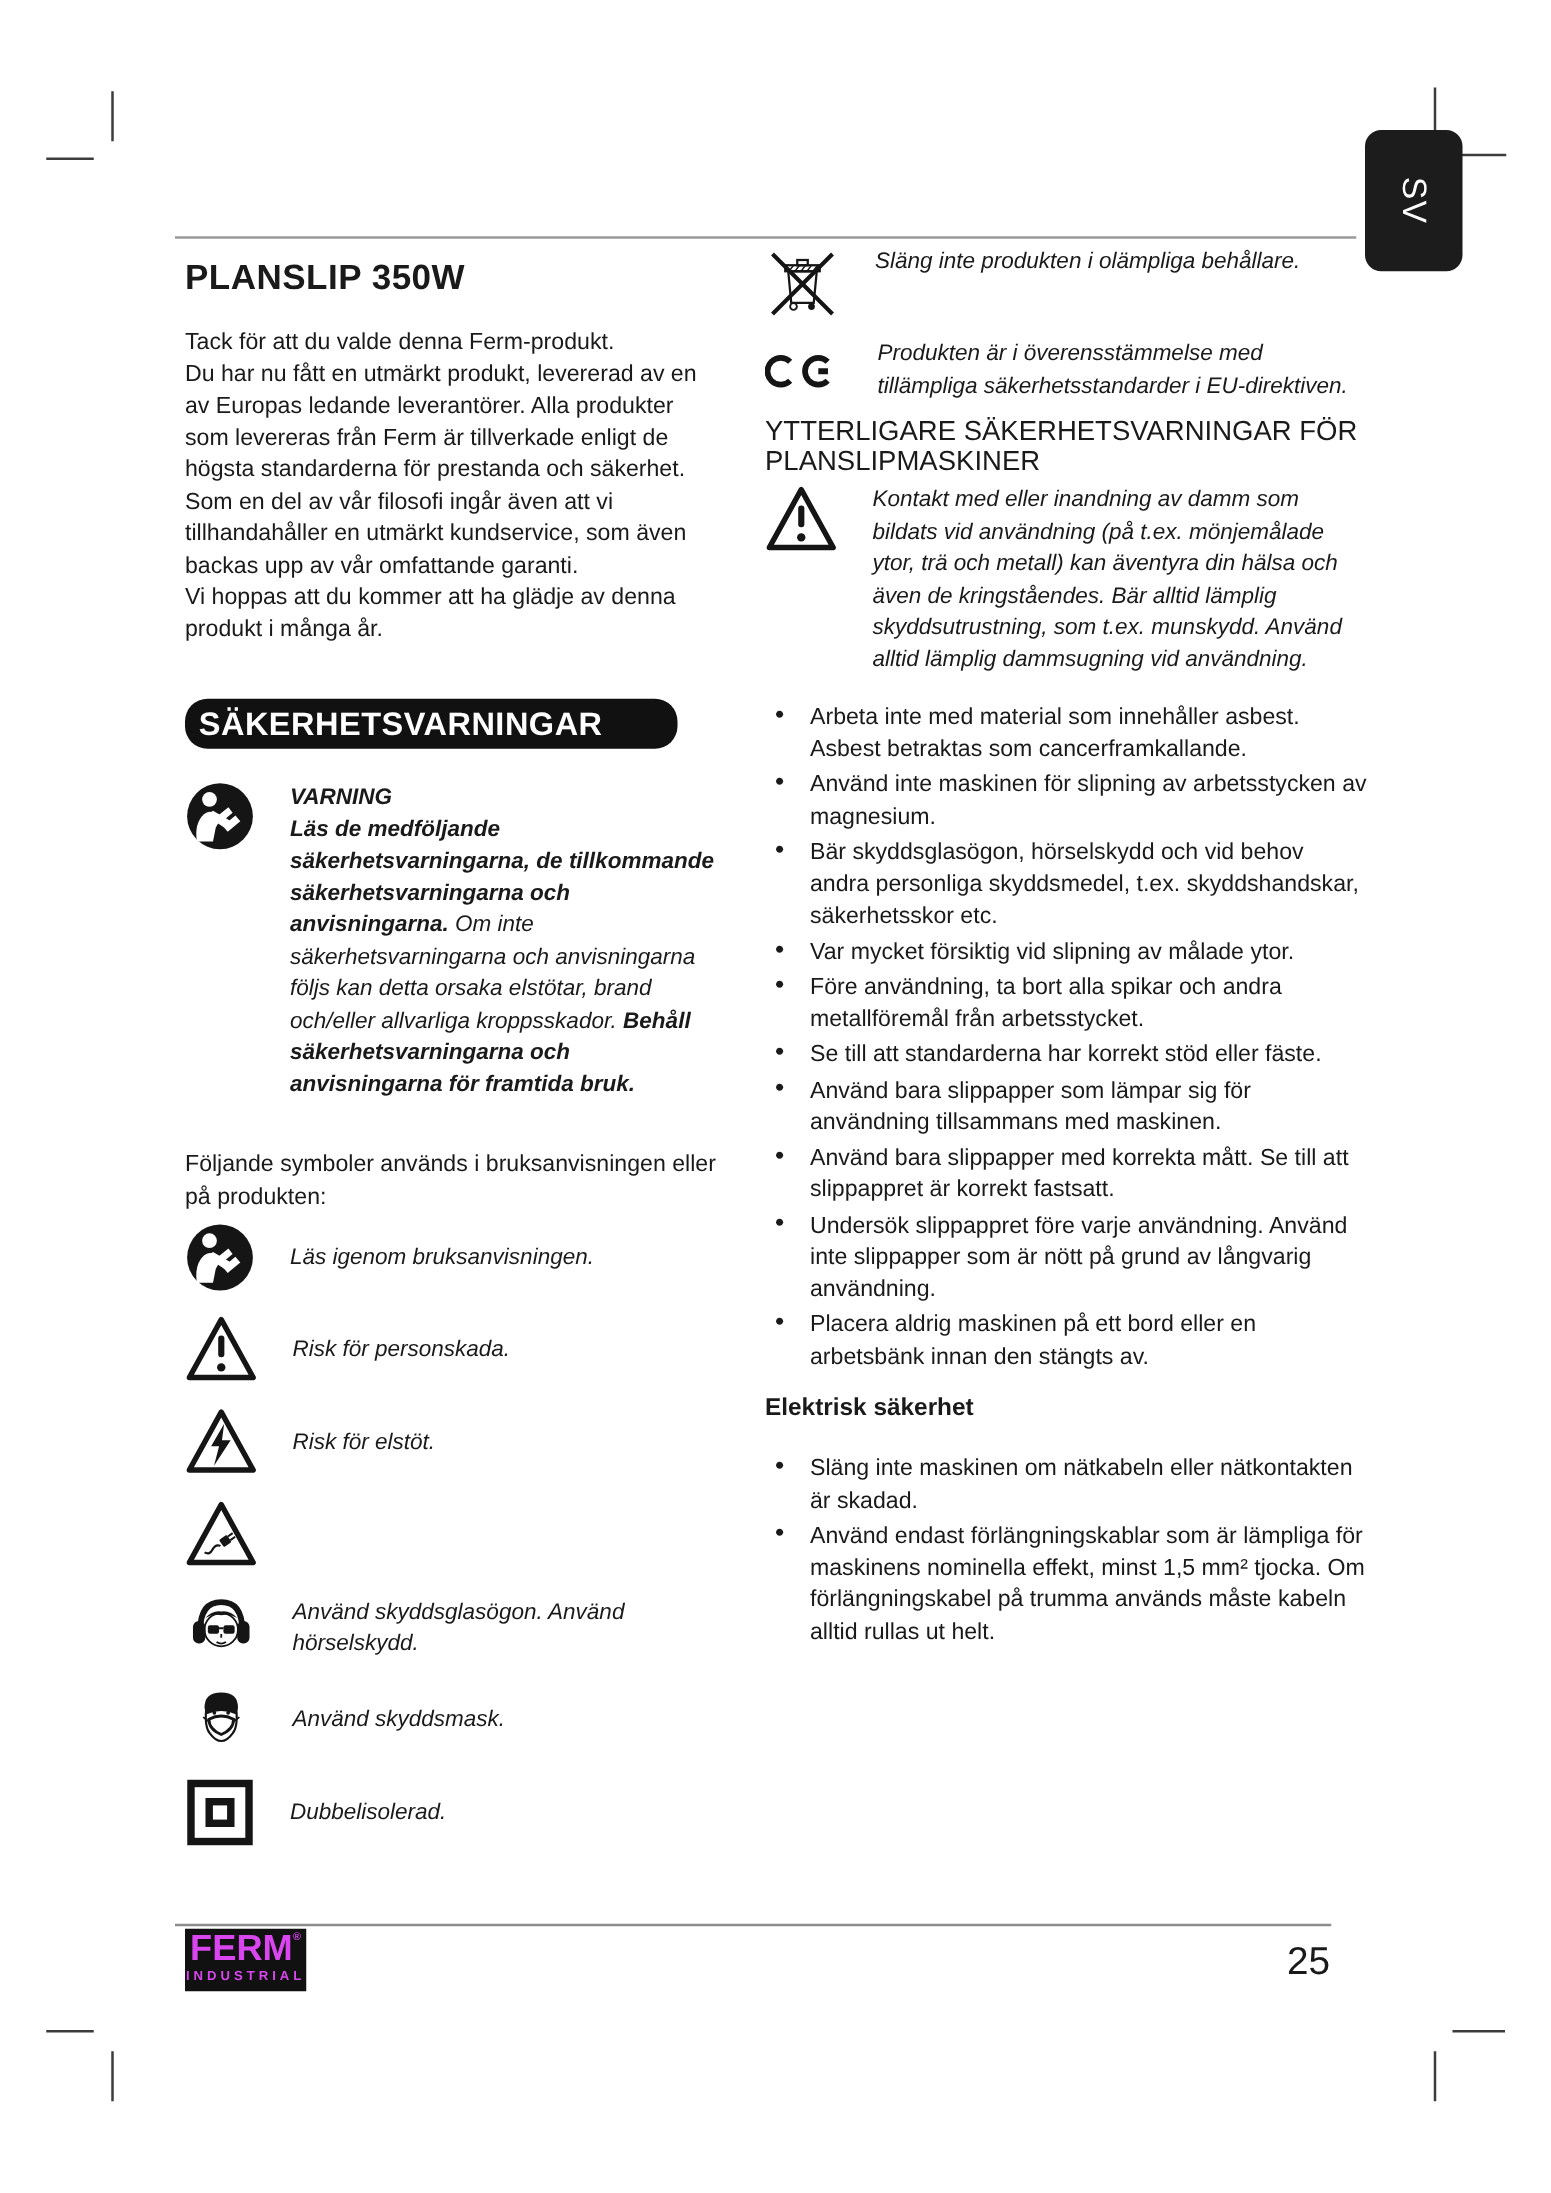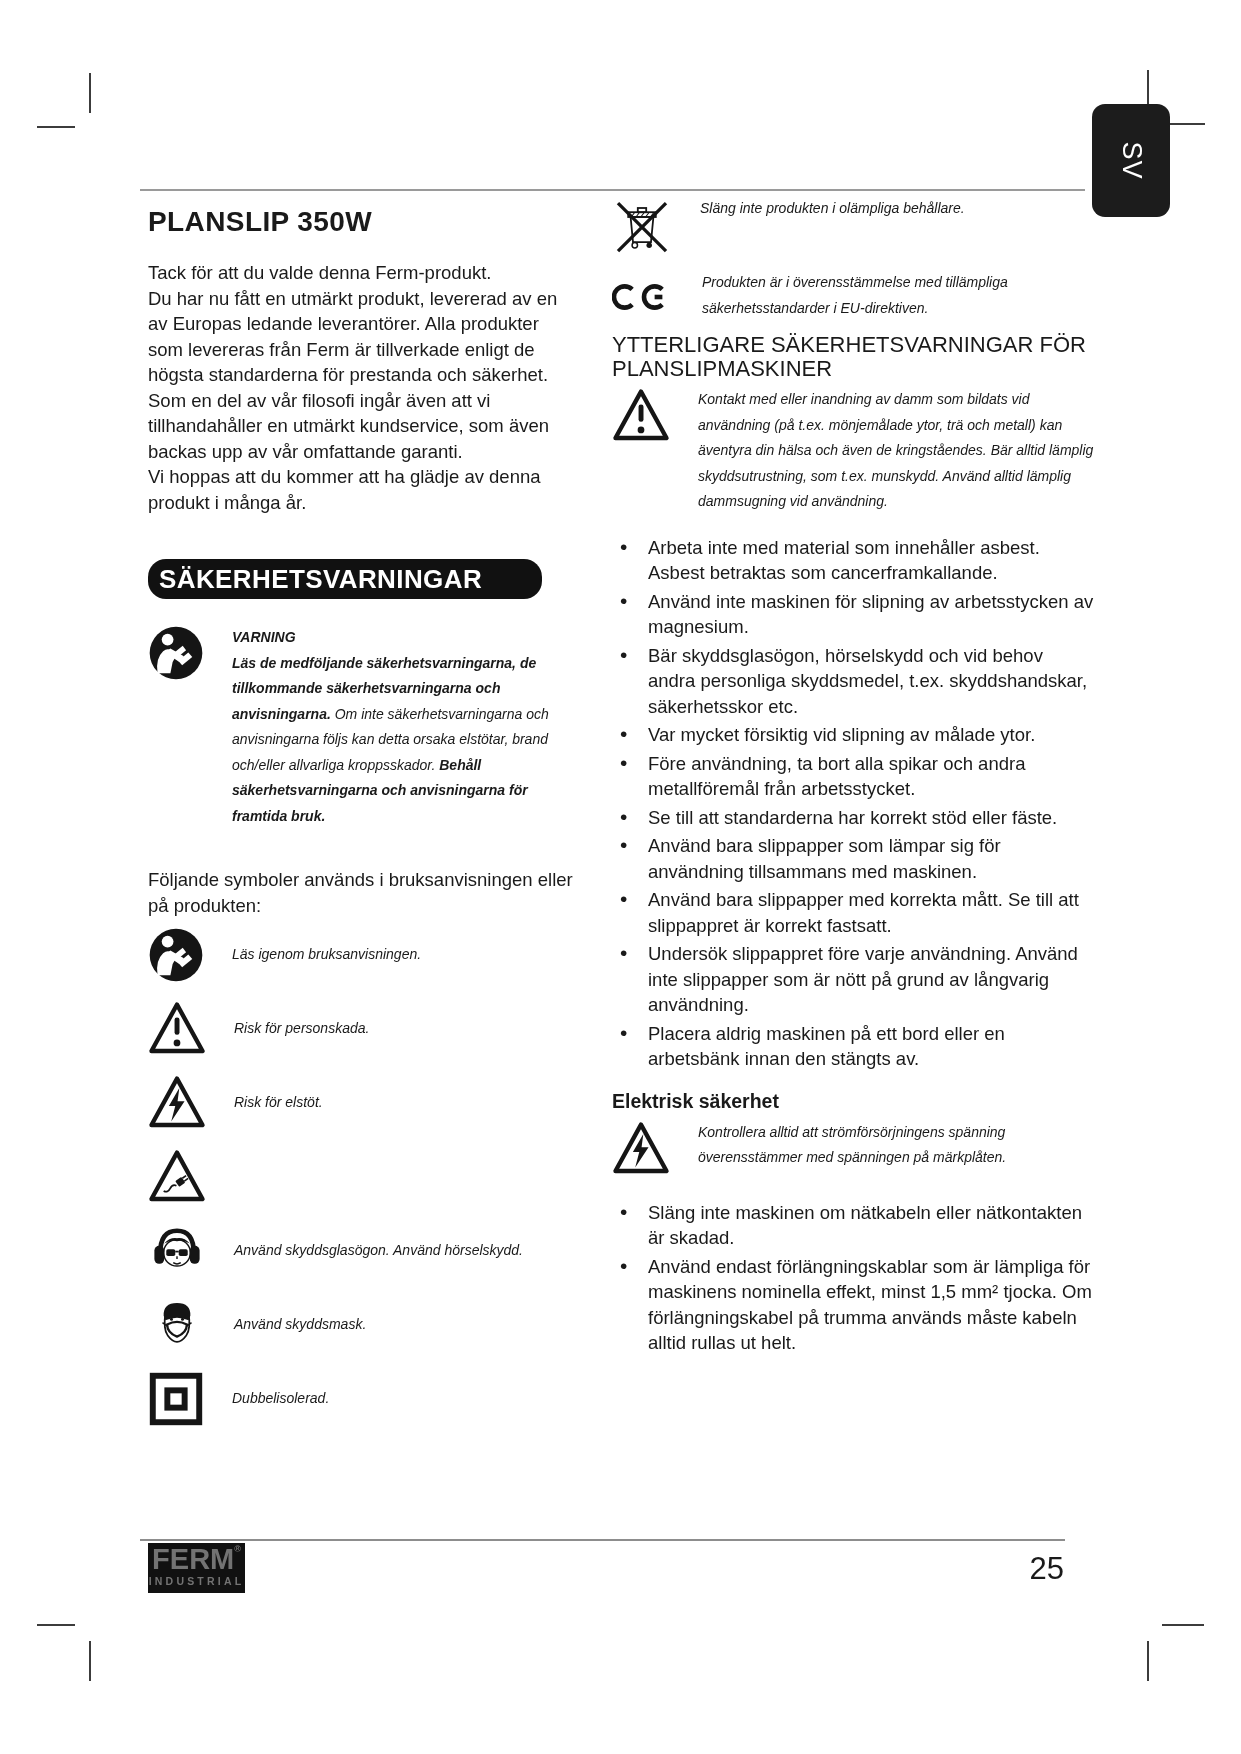--- a/index.html
+++ b/index.html
@@ -27,21 +27,21 @@
 
   h1{font-size:28px;margin:0 0 22px 0;letter-spacing:.4px;font-weight:bold;}
   p{margin:0;font-size:18.5px;line-height:25.5px;}
   .intro{white-space:pre-line;}
 
   .banner{margin-top:44px;background:#111;color:#fff;font-weight:bold;font-size:26px;
     height:40px;line-height:40px;padding-left:11px;width:383px;letter-spacing:.4px;border-radius:18px;}
 
   .media{display:flex;gap:28px;}
   .icon-cell{flex:0 0 56px;display:flex;justify-content:center;}
-  .media-text{flex:1;font-size:14px;line-height:25.5px;}
+  .media-text{flex:1;font-size:18px;line-height:25.5px;}
   .italic{font-style:italic;}
   .bi{font-weight:bold;}
   .warn-media{margin-top:26px;align-items:flex-start;}
 
   .symbols-intro{margin-top:38px;}
   .symbol-list{margin-top:8px;}
   .symbol-row{margin-bottom:16px;align-items:center;min-height:58px;}
 
   .notice-row{margin-bottom:14px;align-items:flex-start;}
   .notice-row.ce{margin-bottom:8px;}
@@ -52,21 +52,21 @@
   .extra-warn{margin-top:4px;align-items:flex-start;}
   .elec-warn{margin-top:6px;align-items:flex-start;}
 
   ul{list-style:none;margin:20px 0 0 0;padding:0;}
   ul.elec{margin-top:22px;}
   li{position:relative;padding-left:36px;margin-bottom:3px;font-size:18.5px;line-height:25.5px;}
   li::before{content:"\2022";position:absolute;left:8px;top:-1px;font-size:21px;}
 
   
   .ferm-logo{position:absolute;left:148px;top:1543px;width:97px;height:50px;background:#111;
-    color:#737373;text-align:center;}
+    color:#d946ef;text-align:center;}
   .ferm-name{font-size:29px;font-weight:900;line-height:31px;margin-top:1px;letter-spacing:0;}
   .reg{font-size:9px;vertical-align:top;line-height:10px;}
   .ferm-sub{font-size:10.5px;font-weight:bold;letter-spacing:3.2px;line-height:12px;}
   .page-number{position:absolute;left:960px;top:1551px;width:104px;text-align:right;font-size:31px;}
 
   .defs{position:absolute;width:0;height:0;overflow:hidden;}
   svg.ic{display:block;}
 </style>
 </head>
 <body>
@@ -280,28 +280,20 @@
       <li>Före användning, ta bort alla spikar och andra metallföremål från arbetsstycket.</li>
       <li>Se till att standarderna har korrekt stöd eller fäste.</li>
       <li>Använd bara slippapper som lämpar sig för användning tillsammans med maskinen.</li>
       <li>Använd bara slippapper med korrekta mått. Se till att slippappret är korrekt fastsatt.</li>
       <li>Undersök slippappret före varje användning. Använd inte slippapper som är nött på grund av långvarig användning.</li>
       <li>Placera aldrig maskinen på ett bord eller en arbetsbänk innan den stängts av.</li>
     </ul>
 
     <h3>Elektrisk säkerhet</h3>
 
-    <div class="media elec-warn">
-      <span class="icon-cell">
-        <svg class="ic" width="58" height="58">
-            <use href="#sym-elec"></use>
-          </svg>
-      </span>
-      <div class="media-text italic">Kontrollera alltid att strömförsörjningens spänning överensstämmer med spänningen på märkplåten.</div>
-    </div>
 
     <ul class="elec">
       <li>Släng inte maskinen om nätkabeln eller nätkontakten är skadad.</li>
       <li>Använd endast förlängningskablar som är lämpliga för maskinens nominella effekt, minst 1,5 mm² tjocka. Om förlängningskabel på trumma används måste kabeln alltid rullas ut helt.</li>
     </ul>
   </div>
 
   <div class="footer-rule"></div>
   <div class="ferm-logo">
     <div class="ferm-name"><span>FERM</span><span class="reg">®</span></div>

